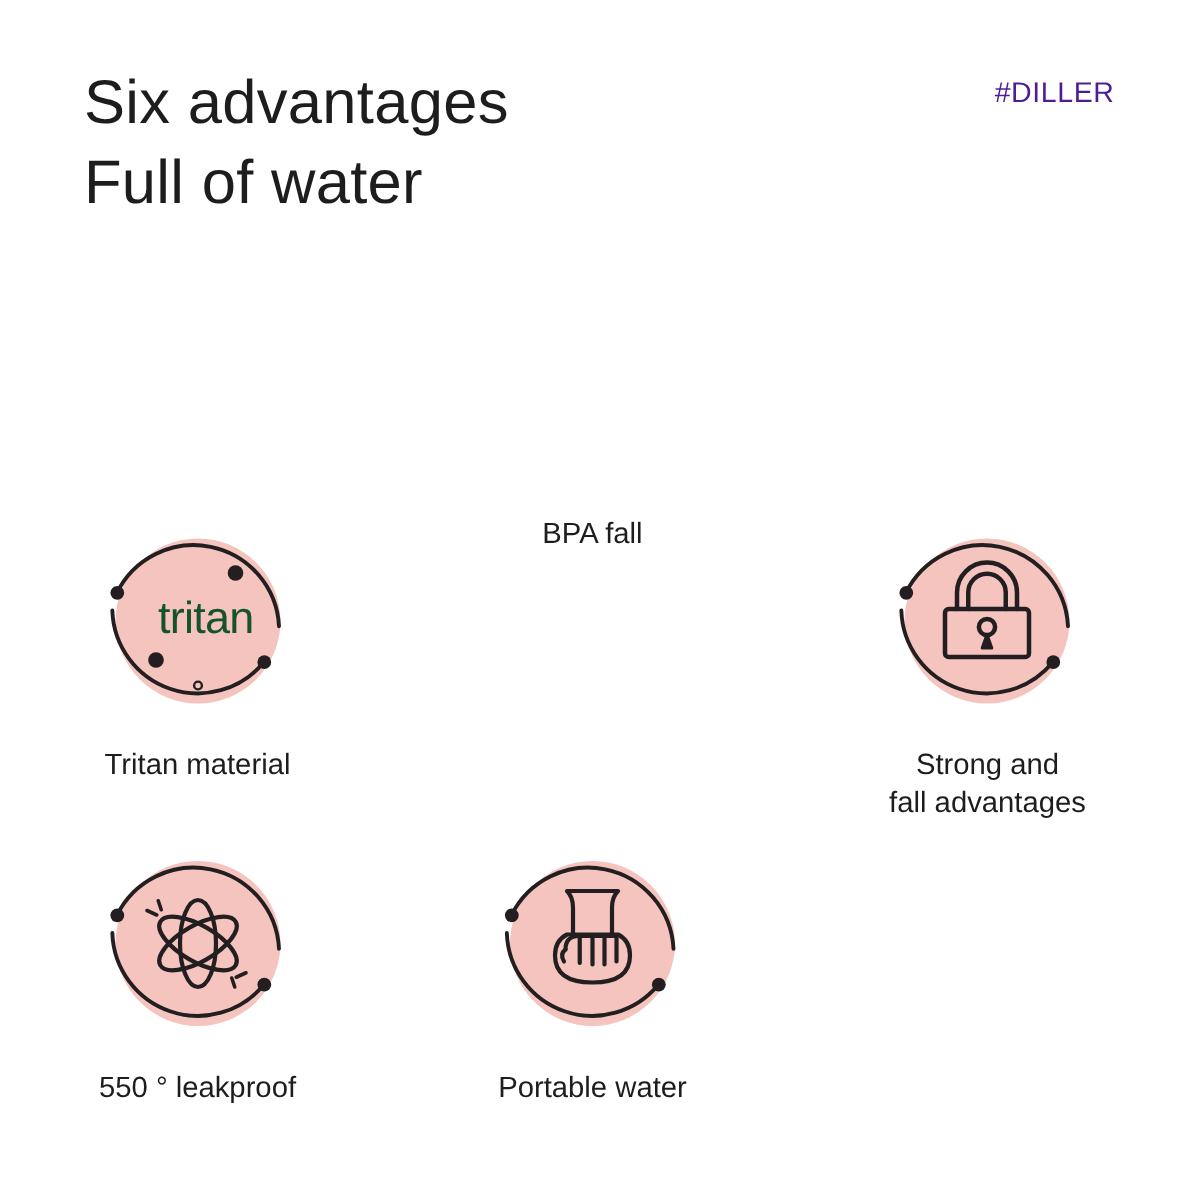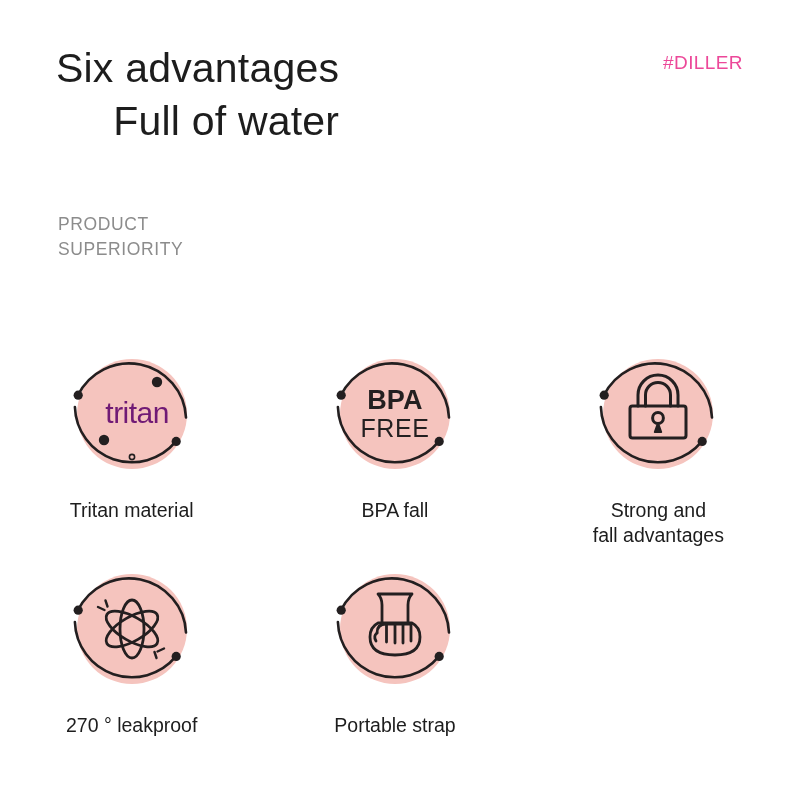--- a/index.html
+++ b/index.html
@@ -28,39 +28,38 @@
     top: 0;
     left: 0;
     width: 790px;
     height: 300px;
   }
 
   .title-block {
     position: absolute;
     left: 56px;
     top: 42px;
-    text-align: right;
   }
   .title-line {
     font-size: 41px;
     font-weight: 400;
     line-height: 53px;
     letter-spacing: 0.2px;
     color: #1d1d1d;
     white-space: pre;
   }
 
   .brand-tag {
     position: absolute;
     right: 47px;
     top: 52px;
     font-size: 19px;
     font-weight: 400;
     letter-spacing: 0.4px;
-    color: #ec4899;
+    color: #4c1d95;
     white-space: pre;
   }
 
   .subtitle-block {
     position: absolute;
     left: 58px;
     top: 212px;
   }
   .subtitle-line {
     font-size: 17.5px;
@@ -121,21 +120,21 @@
     display: flex;
     flex-direction: column;
     align-items: center;
     justify-content: center;
     pointer-events: none;
   }
   .word-tritan {
     font-size: 30px;
     font-weight: 400;
     letter-spacing: -0.5px;
-    color: #701a75;
+    color: #14532d;
     line-height: 1;
     margin-top: -2px;
     margin-left: 11px;
   }
   .word-bpa {
     font-size: 27px;
     font-weight: 700;
     letter-spacing: 0.2px;
     color: #231f20;
     line-height: 1;
@@ -156,24 +155,20 @@
 
   <div class="header">
 
     <div class="title-block">
       <div class="title-line">Six advantages</div>
       <div class="title-line">Full of water</div>
     </div>
 
     <div class="brand-tag">#DILLER</div>
 
-    <div class="subtitle-block">
-      <div class="subtitle-line">PRODUCT</div>
-      <div class="subtitle-line">SUPERIORITY</div>
-    </div>
   </div>
 
   <div class="grid">
 
     <div class="feature">
       <div class="badge">
         <svg viewBox="0 0 140 140" xmlns="http://www.w3.org/2000/svg" aria-hidden="true">
           <circle cx="70" cy="70" r="55" fill="#f5c4be"></circle>
           <g fill="none" stroke="#231f20" stroke-width="2.6" stroke-linecap="round">
             <path d="M15.8 51.5 A57 57 0 0 1 124 73.5"></path>
@@ -187,35 +182,20 @@
         </svg>
         <div class="badge-word">
           <span class="word-tritan">tritan</span>
         </div>
       </div>
       <div class="feature-label">Tritan material</div>
     </div>
 
 
     <div class="feature">
-      <div class="badge">
-        <svg viewBox="0 0 140 140" xmlns="http://www.w3.org/2000/svg" aria-hidden="true">
-          <circle cx="70" cy="70" r="55" fill="#f5c4be"></circle>
-          <g fill="none" stroke="#231f20" stroke-width="2.6" stroke-linecap="round">
-            <path d="M15.8 51.5 A57 57 0 0 1 124 73.5"></path>
-            <path d="M12.9 63 A57 57 0 0 0 113.7 97.7"></path>
-          </g>
-          <circle cx="16.2" cy="51.2" r="4.6" fill="#231f20"></circle>
-          <circle cx="114.2" cy="97.4" r="4.6" fill="#231f20"></circle>
-        </svg>
-        <div class="badge-word">
-          <span class="word-bpa">BPA</span>
-          <span class="word-free">FREE</span>
-        </div>
-      </div>
       <div class="feature-label">BPA fall</div>
     </div>
 
     <div class="feature">
       <div class="badge">
         <svg viewBox="0 0 140 140" xmlns="http://www.w3.org/2000/svg" aria-hidden="true">
           <circle cx="70" cy="70" r="55" fill="#f5c4be"></circle>
           <g fill="none" stroke="#231f20" stroke-width="2.6" stroke-linecap="round">
             <path d="M15.8 51.5 A57 57 0 0 1 124 73.5"></path>
             <path d="M12.9 63 A57 57 0 0 0 113.7 97.7"></path>
@@ -251,21 +231,21 @@
             <ellipse cx="70" cy="70" rx="12" ry="29" transform="rotate(120 70 70)"></ellipse>
           </g>
           <g stroke="#231f20" stroke-width="2.4" stroke-linecap="round">
             <path d="M36 48 L42.5 51"></path>
             <path d="M43.5 41.5 L45.5 47.5"></path>
             <path d="M95.5 92.5 L102 89.5"></path>
             <path d="M94.5 99 L92.5 93"></path>
           </g>
         </svg>
       </div>
-      <div class="feature-label">270 ° leakproof</div>
+      <div class="feature-label">550 ° leakproof</div>
     </div>
 
     <div class="feature">
       <div class="badge">
         <svg viewBox="0 0 140 140" xmlns="http://www.w3.org/2000/svg" aria-hidden="true">
           <circle cx="70" cy="70" r="55" fill="#f5c4be"></circle>
           <g fill="none" stroke="#231f20" stroke-width="2.6" stroke-linecap="round">
             <path d="M15.8 51.5 A57 57 0 0 1 124 73.5"></path>
             <path d="M12.9 63 A57 57 0 0 0 113.7 97.7"></path>
           </g>
@@ -276,17 +256,17 @@
             <path d="M57 64 V46 q0 -7 -4 -11 h34 q-4 4 -4 11 v18"></path>
             <path d="M52 74 q0 -9 9 -9 h24"></path>
             <path d="M61.5 65 v18"></path>
             <path d="M70 65 v19"></path>
             <path d="M78 65 v19"></path>
             <path d="M86 65 v17"></path>
             <path d="M52 74 q-4 3 -1 8"></path>
           </g>
         </svg>
       </div>
-      <div class="feature-label">Portable strap</div>
+      <div class="feature-label">Portable water</div>
     </div>
 
   </div>
 </div>
 
 </body></html>

